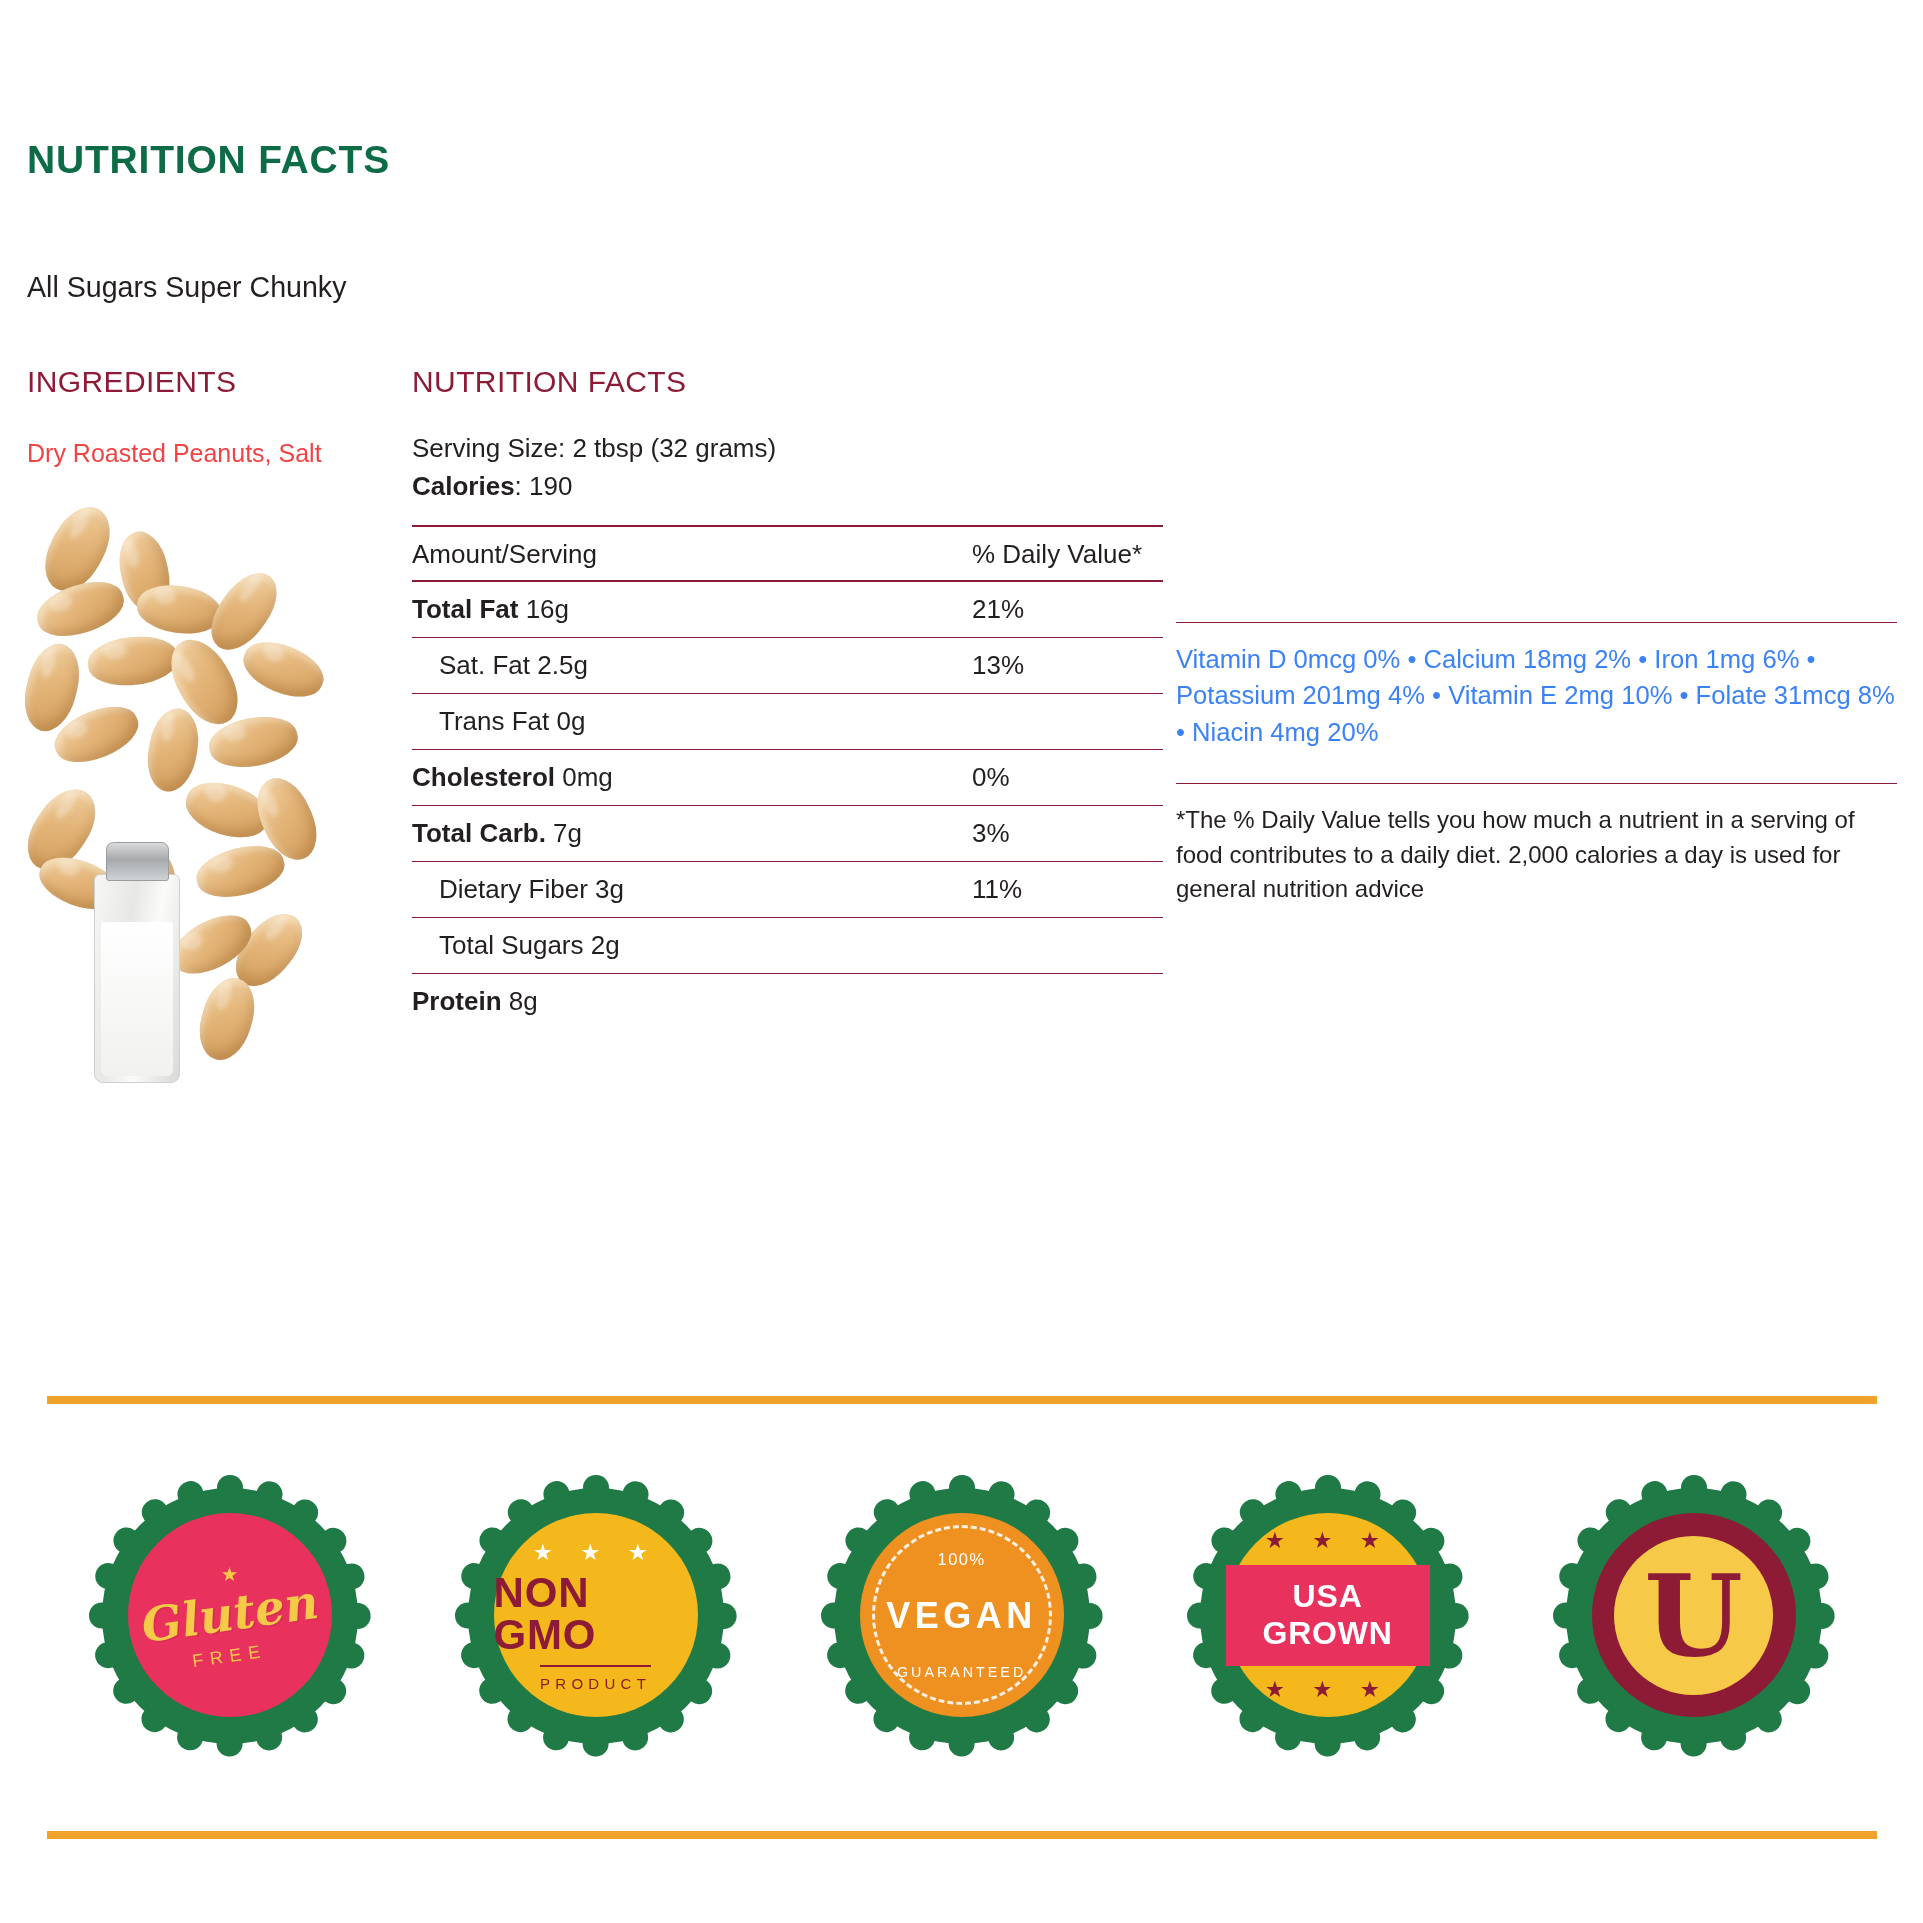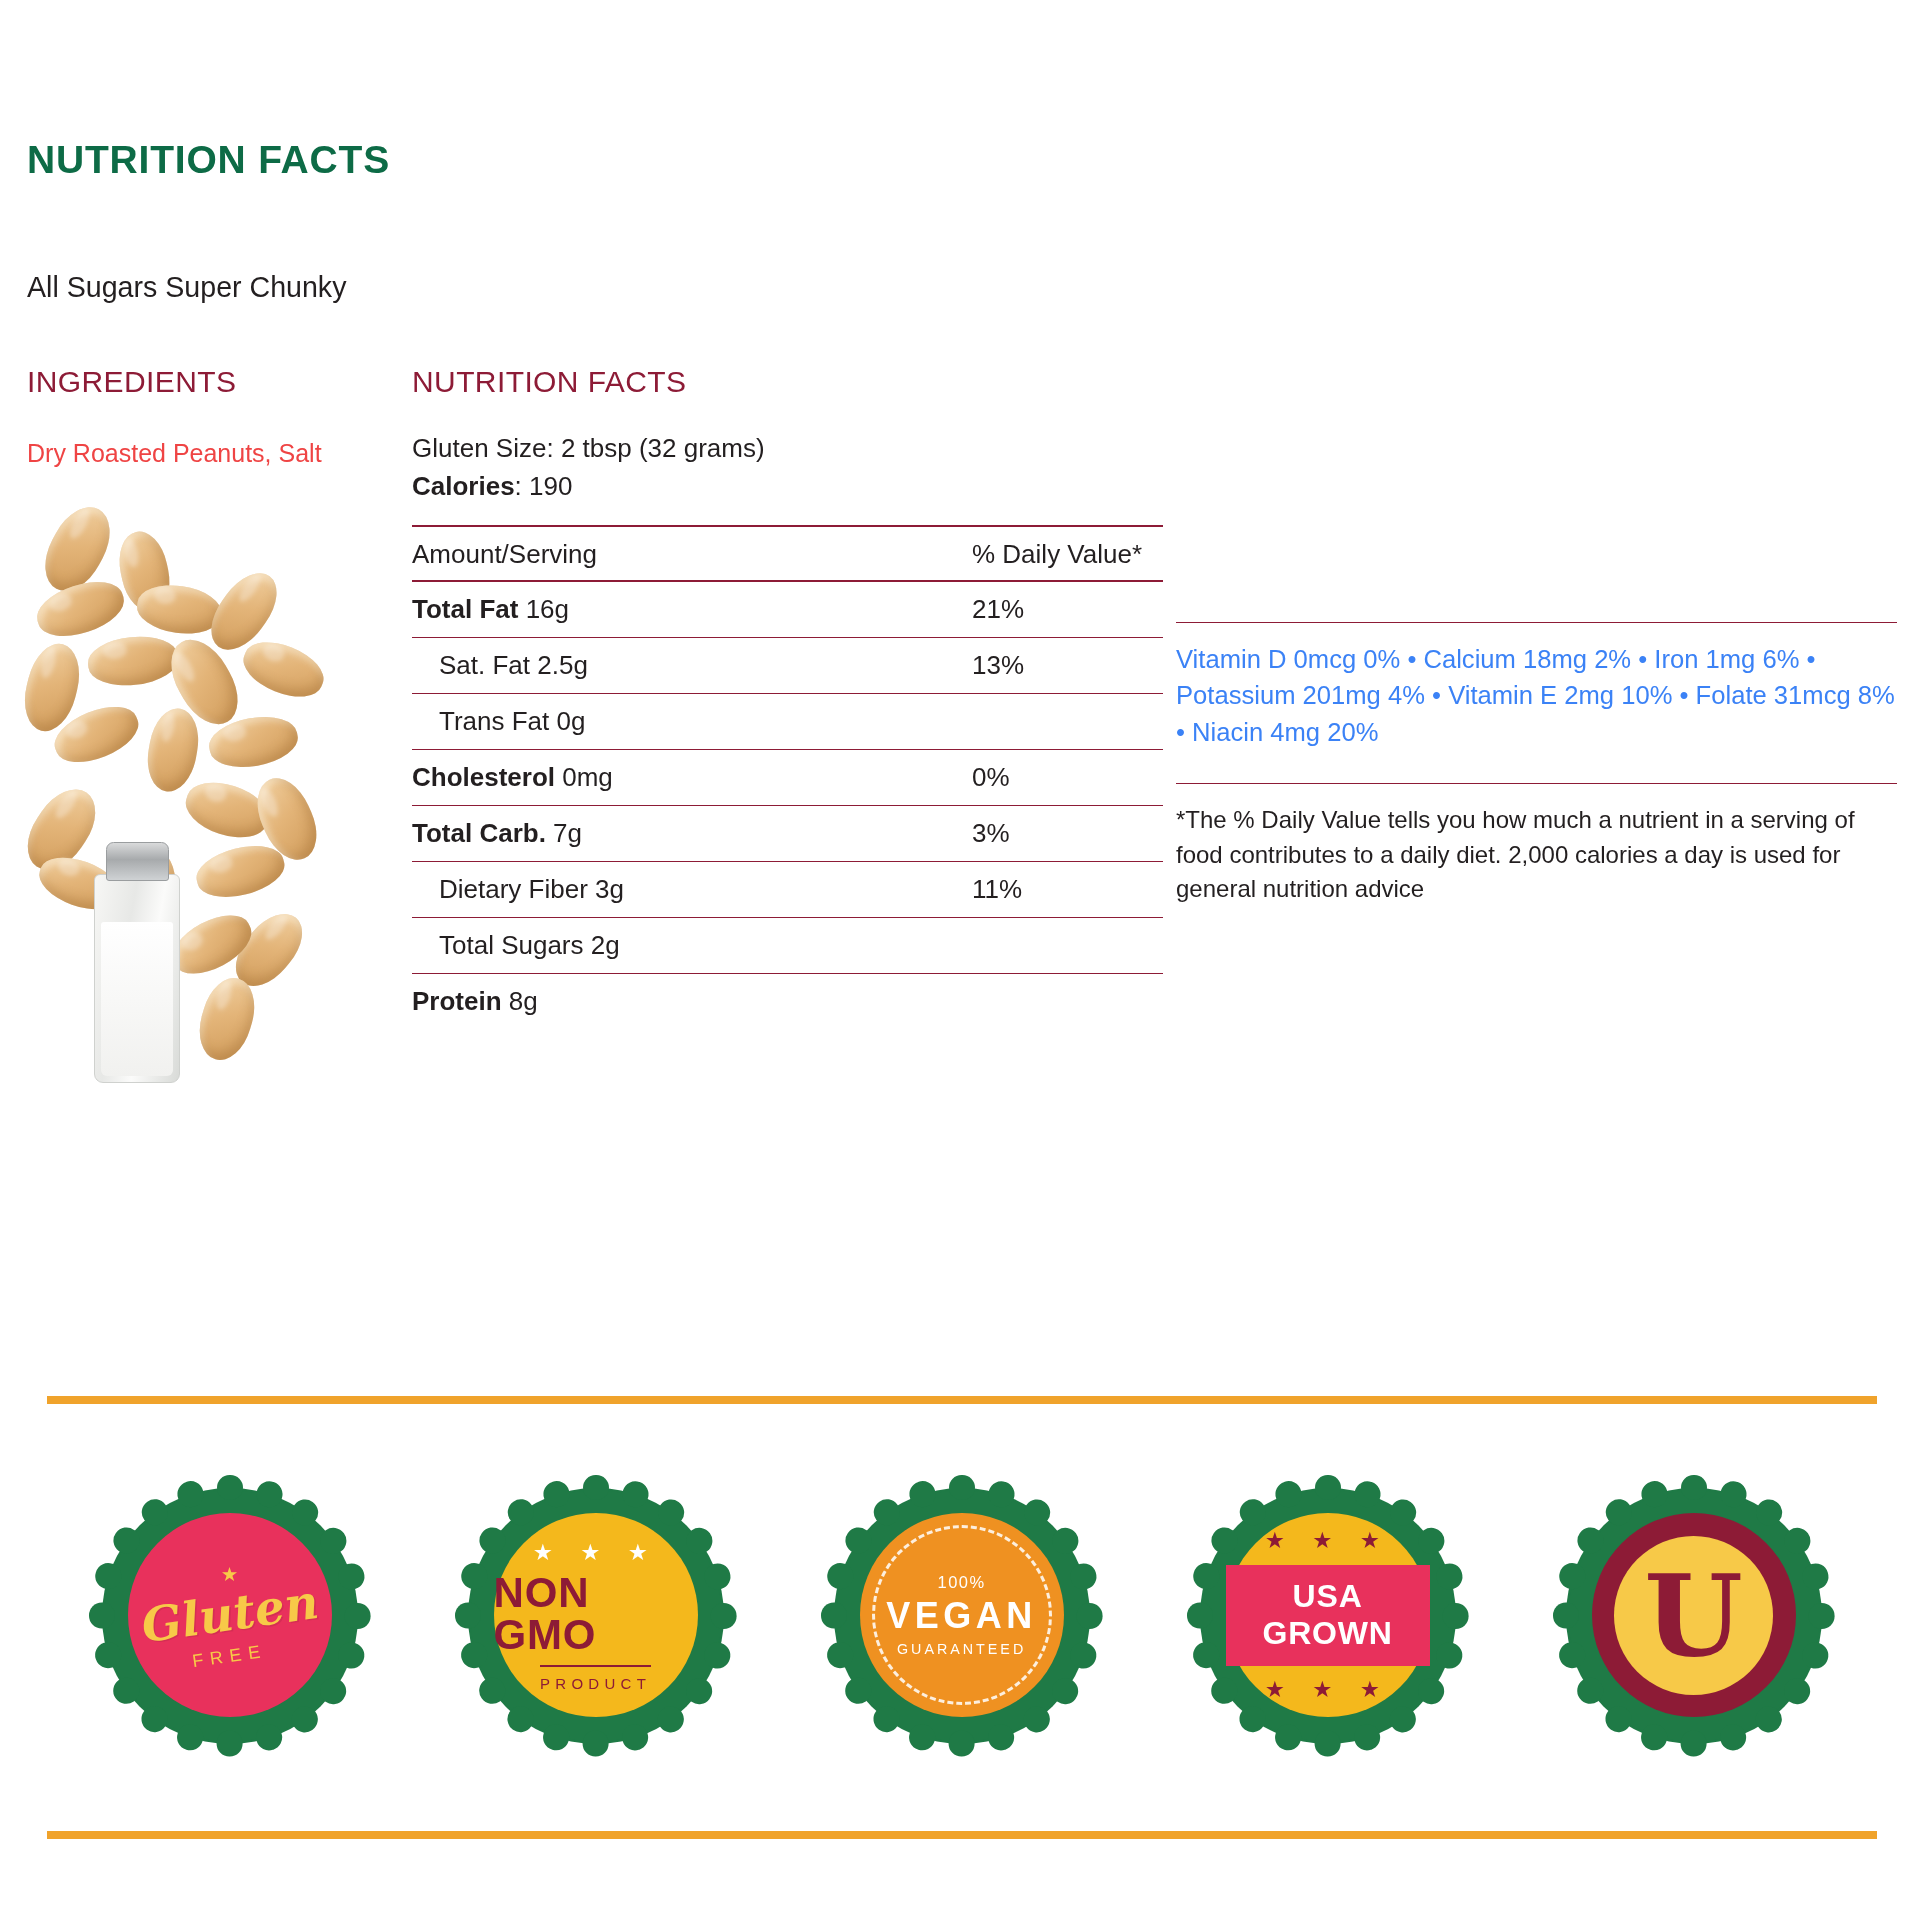--- a/index.html
+++ b/index.html
@@ -296,21 +296,21 @@
   }
   .gmo-sub {
     font-size: 15px;
     letter-spacing: 5.3px;
     color: #8d1b36;
     margin-top: 9px;
     border-top: 2.3px solid #8d1b36;
     padding-top: 8px;
   }
 
-  .b-vegan .inner { background: #ef9121; }
+  .b-vegan .inner { background: #ef9121; gap: 23px; }
   .vegan-dashring {
     position: absolute;
     left: 12px; top: 12px;
     width: 180px; height: 180px;
     border: 3px dashed rgba(255,255,255,0.85);
     border-radius: 50%;
   }
   .vegan-top { font-size: 16.5px; color: #fff; letter-spacing: 1.5px; margin-bottom: 6px; }
   .vegan-text { font-size: 36px; font-weight: bold; color: #fff; letter-spacing: 4.5px; line-height: 1; }
   .vegan-sub { font-size: 14.3px; color: #fff; letter-spacing: 3px; margin-top: 7.5px; }
@@ -382,21 +382,21 @@
           <div class="salt-fill"></div>
         </div>
       <div class="salt-cap"></div>
     </div>
   </div>
 
   <div class="col-heading nutrition">NUTRITION FACTS</div>
 
   <div class="nf-panel">
     <div class="nf-line">
-      <span>Gluten Size:</span>
+      <span>Serving Size:</span>
       <span>2 tbsp (32 grams)</span>
     </div>
     <div class="nf-line">
       <b>Calories</b><span>: 190</span>
     </div>
 
     <hr class="rule">
 
     <table class="nf-table">
       <tbody>

